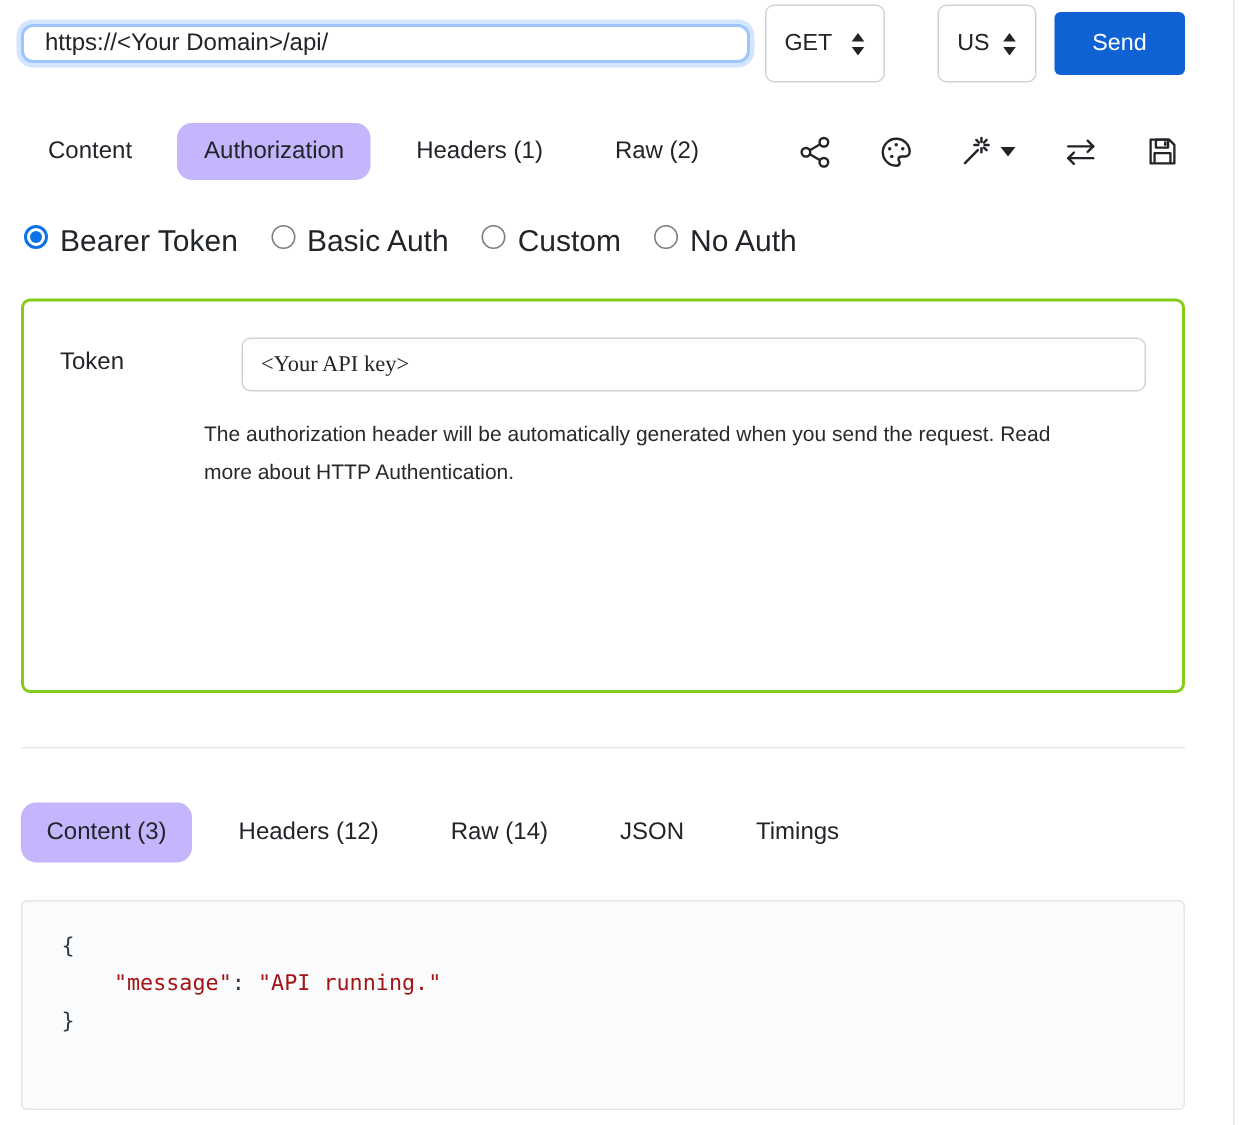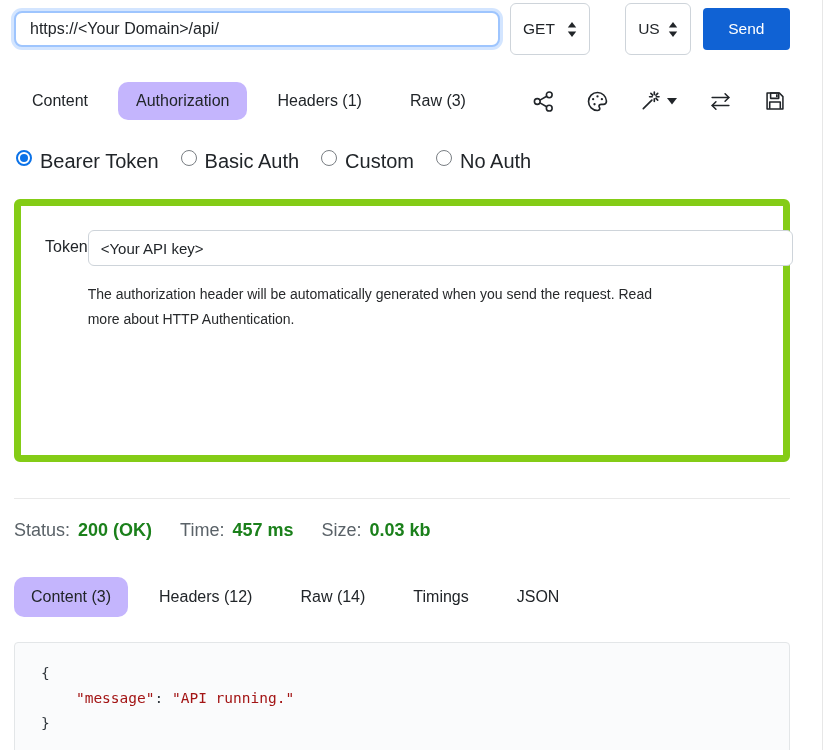--- a/index.html
+++ b/index.html
@@ -5,21 +5,21 @@
   * { margin:0; padding:0; box-sizing:border-box; }
   html,body { width:837px; height:750px; background:#fff; overflow:hidden;
               font-family:"Liberation Sans", sans-serif; color:#212529; }
   .page { position:relative; width:837px; height:750px; }
   .right-rail { position:absolute; left:822px; top:0; width:1px; height:750px;
                 background:#e7e7e7; }
   .content { position:absolute; left:0; top:0; width:806px; padding:8px 16px 0 14px; }
 
   
   .request-bar { display:flex; align-items:center; gap:10px; height:42px; }
-  .url-input { flex:0 0 486px; height:36px; border:2px solid #9ec5fe; border-radius:8px;
+  .url-input { flex:0 0 486px; height:26px; border:2px solid #9ec5fe; border-radius:8px;
                box-shadow:0 0 0 3px rgba(13,110,253,.18); padding:0 14px; font-size:16px;
                color:#212529; outline:none; font-family:"Liberation Sans", sans-serif; }
   .select { height:52px; background:#fff; border:1px solid #ced4da; border-radius:6px;
             display:flex; align-items:center; justify-content:space-between;
             padding:0 12px; font-size:15.5px; cursor:pointer; }
   .select.method { width:88px; }
   .select.region { width:71px;margin-left:25px; }
   .stepper { width:10px; height:15px; flex:0 0 auto; margin-left:8px; }
   .send-btn { width:100px; height:42px; margin-left:2px; background:#1062d4; color:#fff;
               border:none; border-radius:4px; font-size:15.5px; cursor:pointer;
@@ -42,28 +42,28 @@
   .auth-row { margin-top:30px; display:flex; align-items:center; gap:22px; padding-left:2px; }
   .radio { display:flex; gap:8px; font-size:20px; cursor:pointer; }
   .radio-icon { width:16px; height:16px; border-radius:50%; border:1.5px solid #797e83;
                 background:#fff; display:flex; align-items:center; justify-content:center;
                 flex:0 0 auto; }
   .radio-icon.checked { border:2px solid #0b72e8; }
   .radio-icon.checked::after { content:""; width:8px; height:8px; border-radius:50%;
                                background:#0b72e8; }
 
   
-  .panel { margin-top:26px; width:776px; height:263px; border:7px solid #84cc16;
+  .panel { margin-top:26px; width:776px; height:263px; border:2px solid #84cc16;
            border-radius:6px; padding:24px; }
   .panel-grid { display:flex; }
   .token-label { width:127px; font-size:16px; padding-top:8px; }
   .token-col { flex:1; }
-  .token-input { width:705px; height:36px; border:1px solid #ced4da; border-radius:6px;
+  .token-input { width:603px; height:36px; border:1px solid #ced4da; border-radius:6px;
                  padding:0 12px; font-size:15px; color:#212529; outline:none;
-                 font-family:Liberation Sans, sans-serif; }
+                 font-family:Liberation Serif, serif;margin-left:25px; }
   .help-text { margin-top:16px; width:592px; font-size:14px; line-height:25px; color:#27292b; }
 
   
   .divider { margin-top:36px; width:776px; height:1px; background:#e9e9e9; border:none; }
   .status-row { margin-top:21px; display:flex; align-items:baseline; gap:28px;
                 font-size:18px; }
   .status-pair { display:flex; align-items:baseline; gap:8px; }
   .status-label { color:#5a6268; }
   .status-value { color:#1b801b; font-weight:bold; }
 
@@ -101,21 +101,21 @@
           </svg>
       </div>
       <button class="send-btn">Send</button>
     </div>
 
     <div class="tabs-row">
       <div class="tabs">
         <div class="tab">Content</div>
         <div class="tab active">Authorization</div>
         <div class="tab">Headers (1)</div>
-        <div class="tab">Raw (3)</div>
+        <div class="tab">Raw (2)</div>
       </div>
       <div class="icon-bar">
         <button class="icon-btn">
           <svg width="23" height="23" viewBox="0 0 20 20" fill="none" stroke="#212529" stroke-width="1.4">
             <circle cx="4.6" cy="10" r="2.5"></circle>
               <circle cx="15" cy="4.2" r="2.5"></circle>
             <circle cx="15" cy="15.8" r="2.5"></circle>
             <line x1="6.9" y1="8.8" x2="12.8" y2="5.4"></line>
             <line x1="6.9" y1="11.2" x2="12.8" y2="14.6"></line>
           </svg>
@@ -187,41 +187,27 @@
         <div class="token-label">Token</div>
         <div class="token-col">
           <input class="token-input" type="text" value="&lt;Your API key&gt;" style="">
           <div class="help-text">The authorization header will be automatically generated when you send the request. Read more about HTTP Authentication.</div>
         </div>
       </div>
     </div>
 
     <hr class="divider">
 
-    <div class="status-row">
-      <div class="status-pair">
-        <span class="status-label">Status:</span>
-        <span class="status-value">200 (OK)</span>
-      </div>
-      <div class="status-pair">
-        <span class="status-label">Time:</span>
-        <span class="status-value">457 ms</span>
-      </div>
-      <div class="status-pair">
-        <span class="status-label">Size:</span>
-        <span class="status-value">0.03 kb</span>
-      </div>
-    </div>
 
     <div class="tabs-row2">
       <div class="tab active">Content (3)</div>
       <div class="tab">Headers (12)</div>
       <div class="tab">Raw (14)</div>
+      <div class="tab">JSON</div>
       <div class="tab">Timings</div>
-      <div class="tab">JSON</div>
     </div>
 
     <div class="code-block">
       <div class="code-line"><span>{</span></div>
       <div class="code-line"><span>    </span><span class="json-key">"message"</span><span>: </span><span class="json-string">"API running."</span></div>
       <div class="code-line"><span>}</span></div>
     </div>
 
   </div>
   <div class="right-rail"></div>

